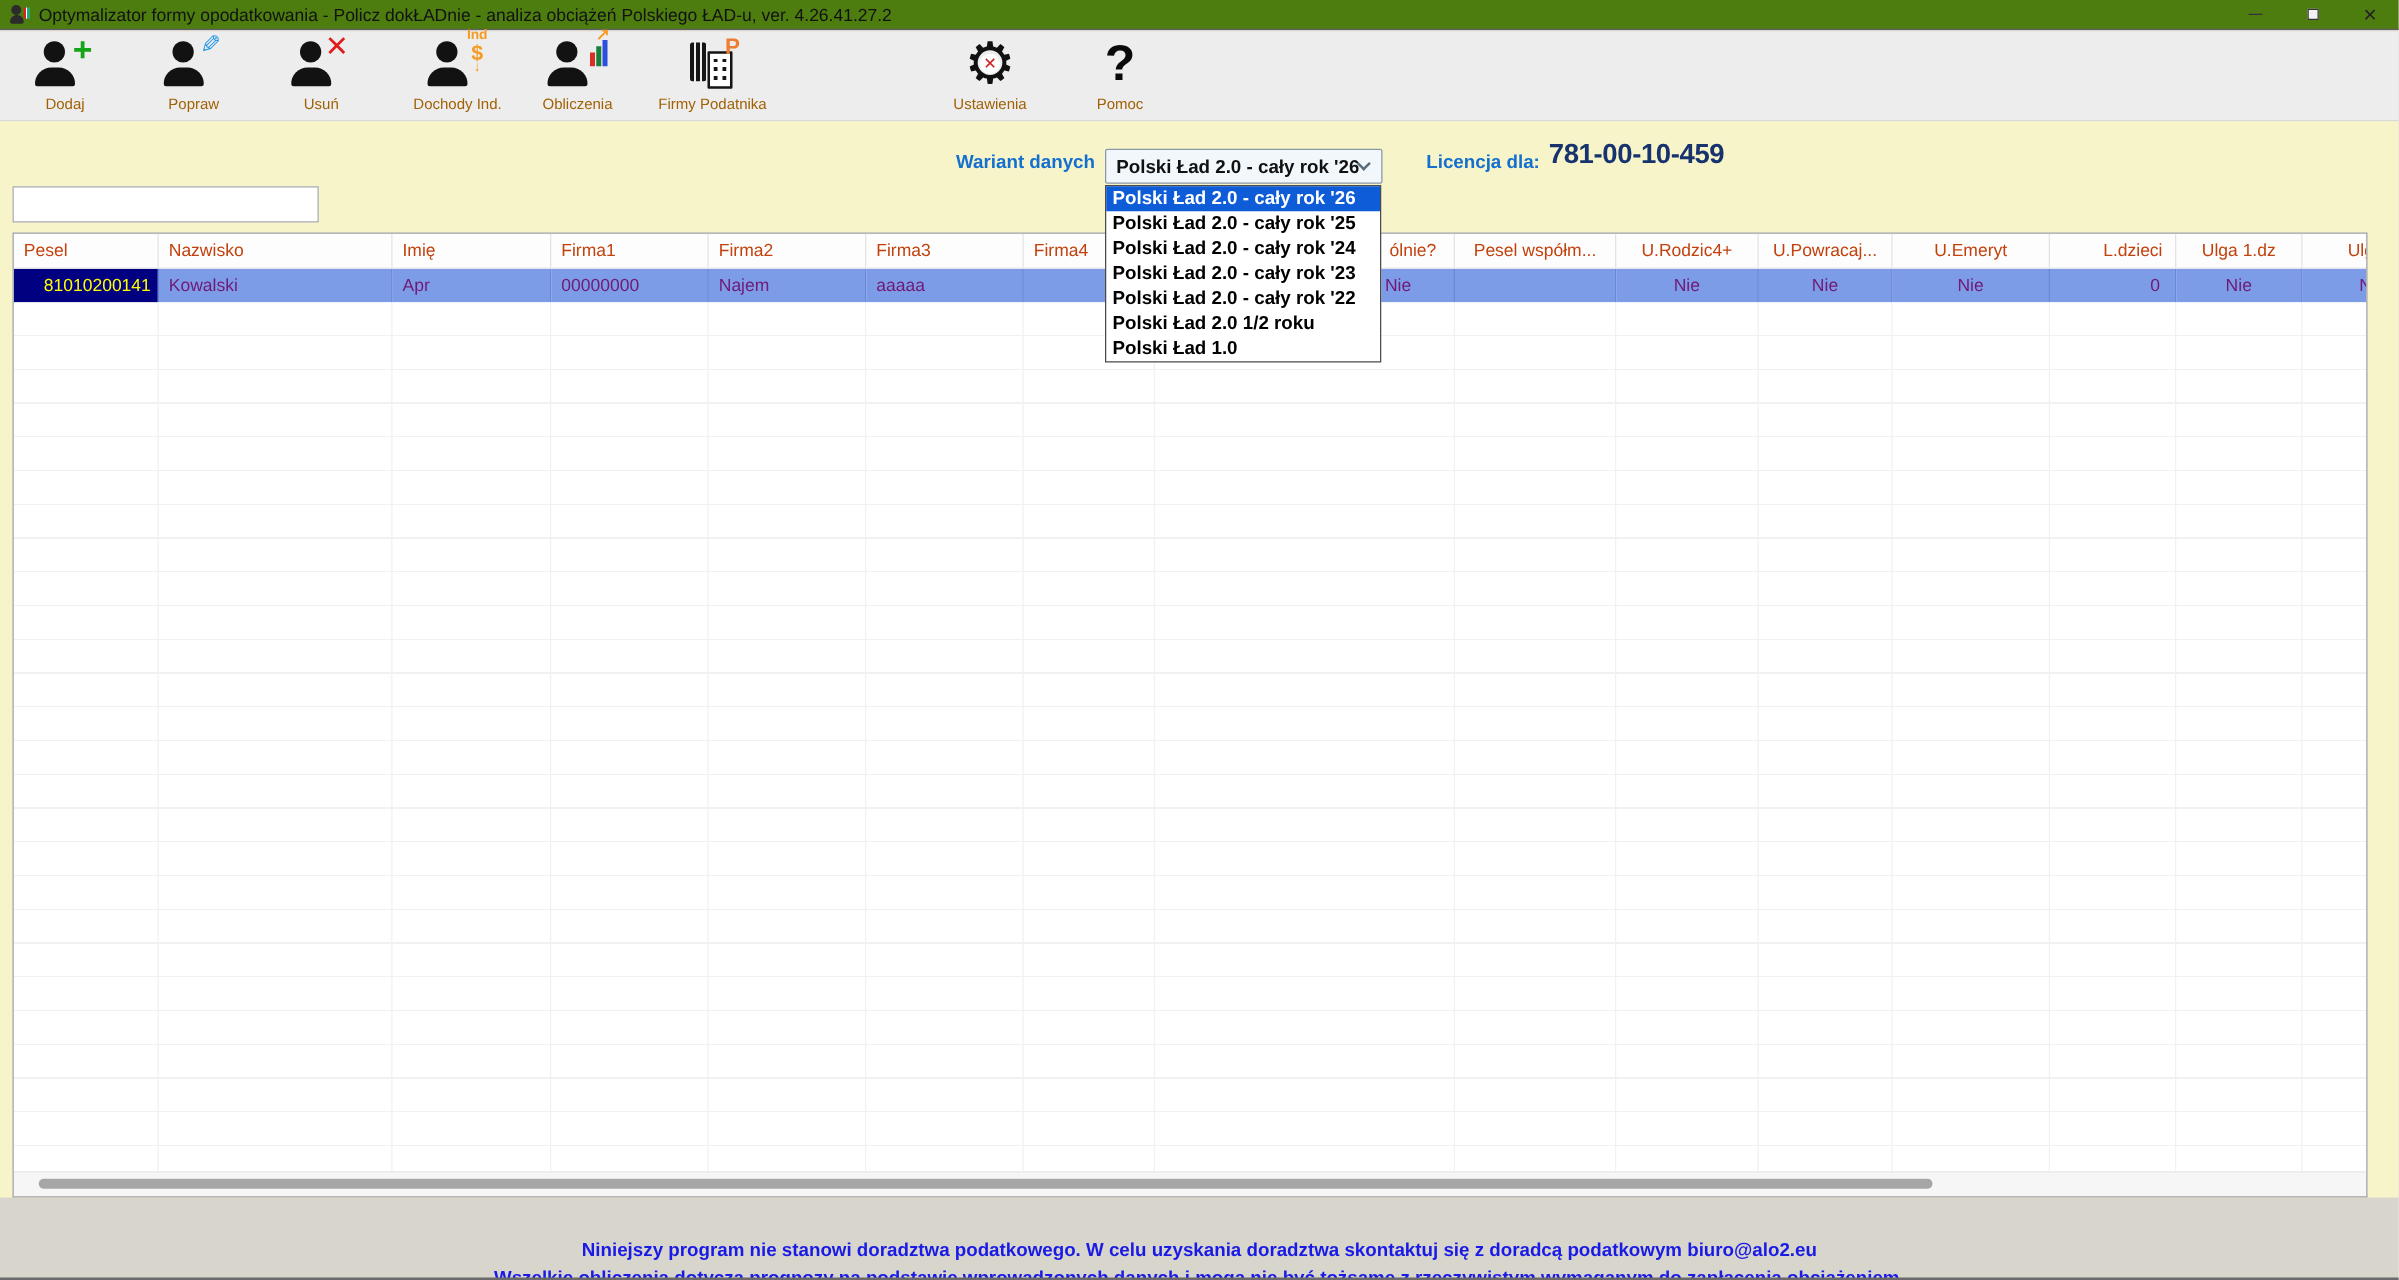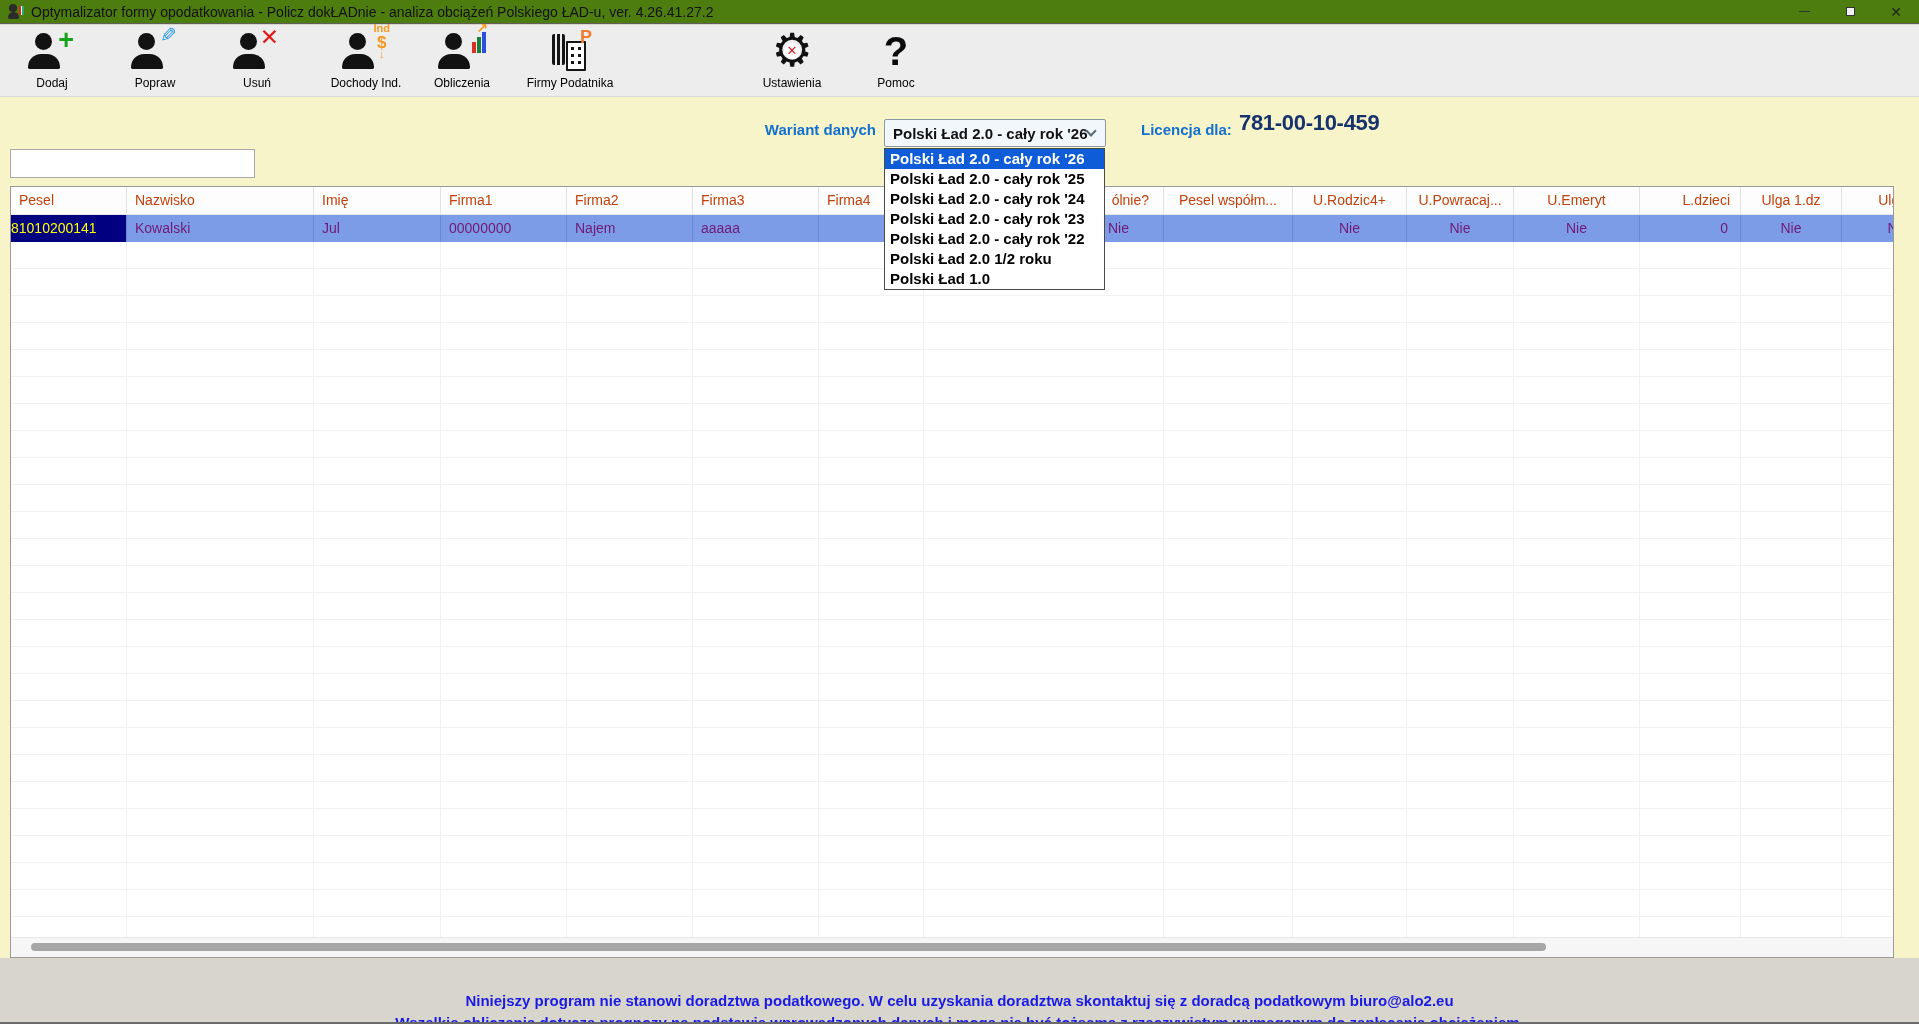--- a/index.html
+++ b/index.html
@@ -19,21 +19,21 @@
   .win-btn { width:46px; height:100%; display:flex; align-items:center; justify-content:center; color:#222; }
   .min-glyph { width:11px; border-top:1.4px solid #333; display:block; }
   .restore-glyph { position:relative; width:9px; height:9px; border:1.2px solid #333; background:#f1f1f1; display:block; }
   .restore-glyph::before { content:''; position:absolute; left:2px; top:-4px; width:8px; height:8px; border:1.2px solid #333; z-index:-1; }
   .close-glyph { font-size:14px; line-height:14px; }
 
   
   .toolbar { position:absolute; left:0; top:25px; width:1919px; height:72px; background:#ededed; border-bottom:1px solid #d9d9d9; }
   .tool-item { position:absolute; top:4px; width:120px; height:66px; display:flex; flex-direction:column; align-items:center; }
   .tool-icon { position:relative; width:48px; height:46px; }
-  .tool-label { font-size:12px; color:#000000; margin-top:1px; }
+  .tool-label { font-size:12px; color:#a16207; margin-top:1px; }
 
   .person { position:absolute; left:0; top:4px; width:40px; height:38px; }
   .person .head { position:absolute; left:7px; top:0; width:17px; height:17px; border-radius:50%; background:#121212; }
   .person .torso { position:absolute; left:0; bottom:2px; width:32px; height:15px; border-radius:14px 14px 2px 2px; background:#121212; }
   .badge { position:absolute; font-weight:bold; }
   .badge-plus { right:2px; top:-4px; font-size:27px; color:#17a317; }
   .badge-pencil { right:2px; top:-6px; font-size:20px; color:#2b9ae8; transform:scaleX(-1); }
   .badge-x { right:2px; top:-5px; font-size:23px; color:#e01b1b; font-weight:900; }
   .badge-ind { right:0; top:-6px; display:flex; flex-direction:column; align-items:center; color:#f59a23; line-height:1; }
   .badge-ind .ind-t { font-size:11px; font-weight:bold; }
@@ -239,23 +239,23 @@
       <div class="hcell" style="width: 240px; text-align: right; padding-right: 14px;">ólnie?</div>
       <div class="hcell" style="width: 129px; text-align: center;">Pesel współm...</div>
       <div class="hcell" style="width: 114px; text-align: center;">U.Rodzic4+</div>
       <div class="hcell" style="width: 107px; text-align: center;">U.Powracaj...</div>
       <div class="hcell" style="width: 126px; text-align: center;">U.Emeryt</div>
       <div class="hcell" style="width: 101px; text-align: right; padding-right: 10px;">L.dzieci</div>
       <div class="hcell" style="width: 101px; text-align: center;">Ulga 1.dz</div>
       <div class="hcell" style="width: 113px; text-align: center;">Ulga s</div>
     </div>
   <div class="data-row">
-      <div class="dcell focused" style="width: 116px; text-align: left; padding-left: 0;">81010200141</div>
+      <div class="dcell focused" style="width: 116px; text-align: left; padding-left: 24px;">81010200141</div>
       <div class="dcell" style="width: 187px; text-align: left; padding-left: 8px;">Kowalski</div>
-      <div class="dcell" style="width: 127px; text-align: left; padding-left: 8px;">Jul</div>
+      <div class="dcell" style="width: 127px; text-align: left; padding-left: 8px;">Apr</div>
       <div class="dcell" style="width: 126px; text-align: left; padding-left: 8px;">00000000</div>
       <div class="dcell" style="width: 126px; text-align: left; padding-left: 8px;">Najem</div>
       <div class="dcell" style="width: 126px; text-align: left; padding-left: 8px;">aaaaa</div>
       <div class="dcell" style="width: 105px; text-align: left; padding-left: 8px;"></div>
       <div class="dcell" style="width: 240px; text-align: right; padding-right: 34px;">Nie</div>
       <div class="dcell" style="width: 129px; text-align: center;"></div>
       <div class="dcell" style="width: 114px; text-align: center;">Nie</div>
       <div class="dcell" style="width: 107px; text-align: center;">Nie</div>
       <div class="dcell" style="width: 126px; text-align: center;">Nie</div>
       <div class="dcell" style="width: 101px; text-align: right; padding-right: 12px;">0</div>

